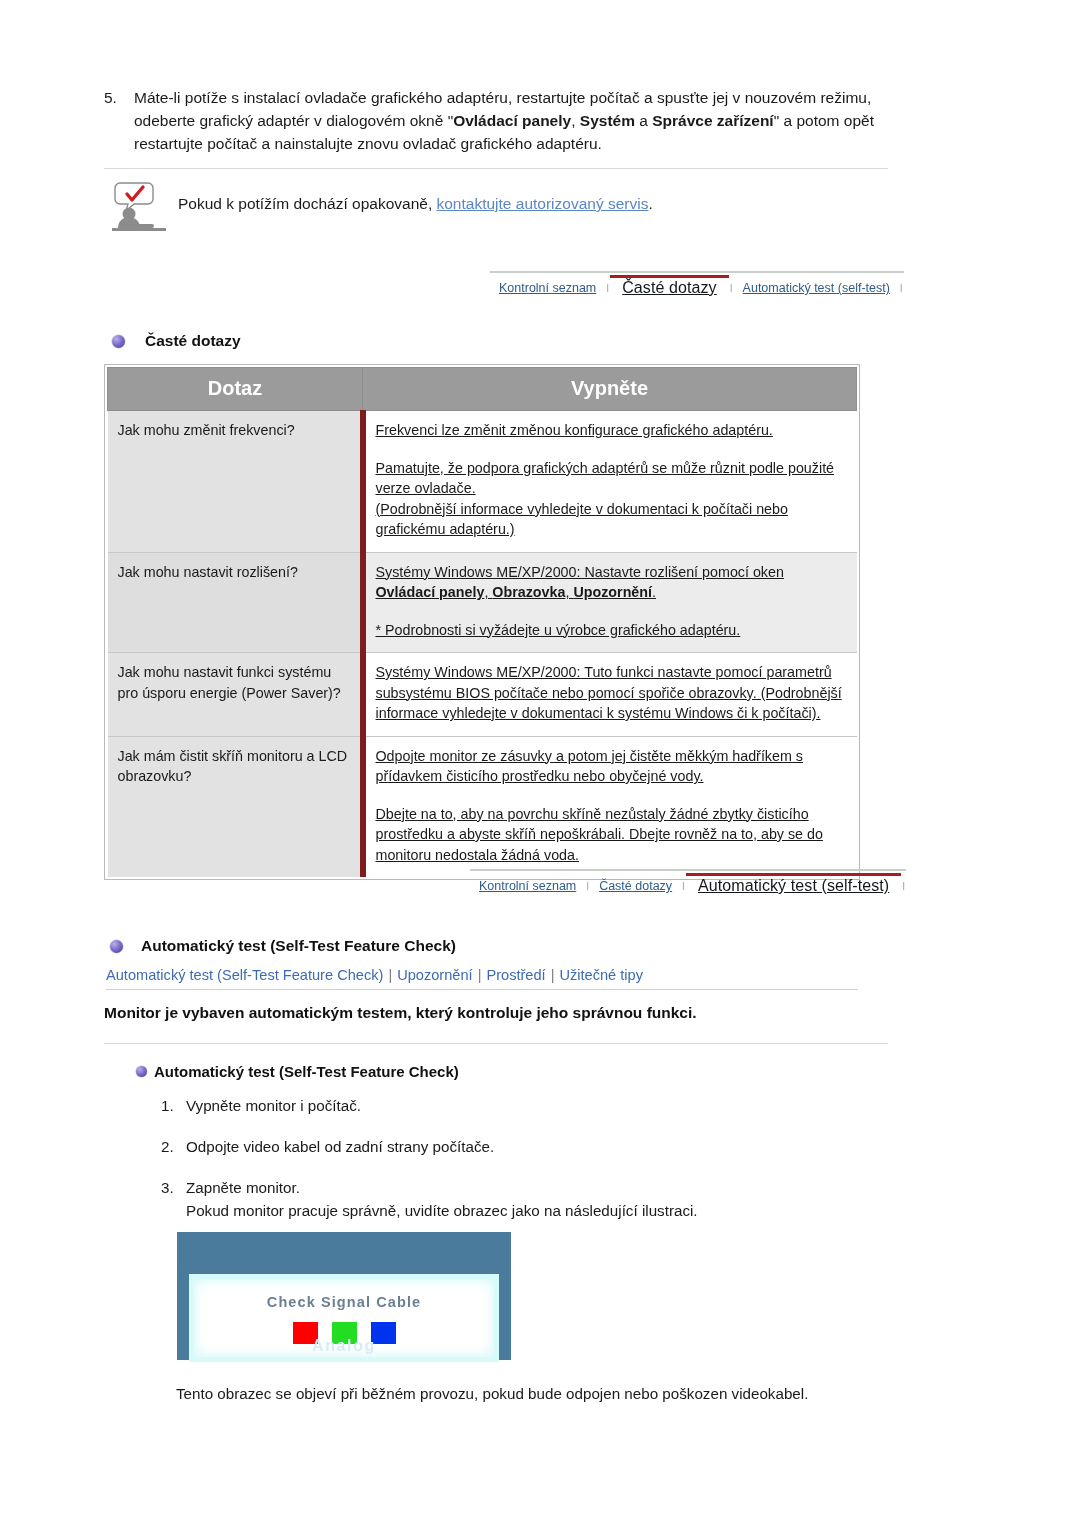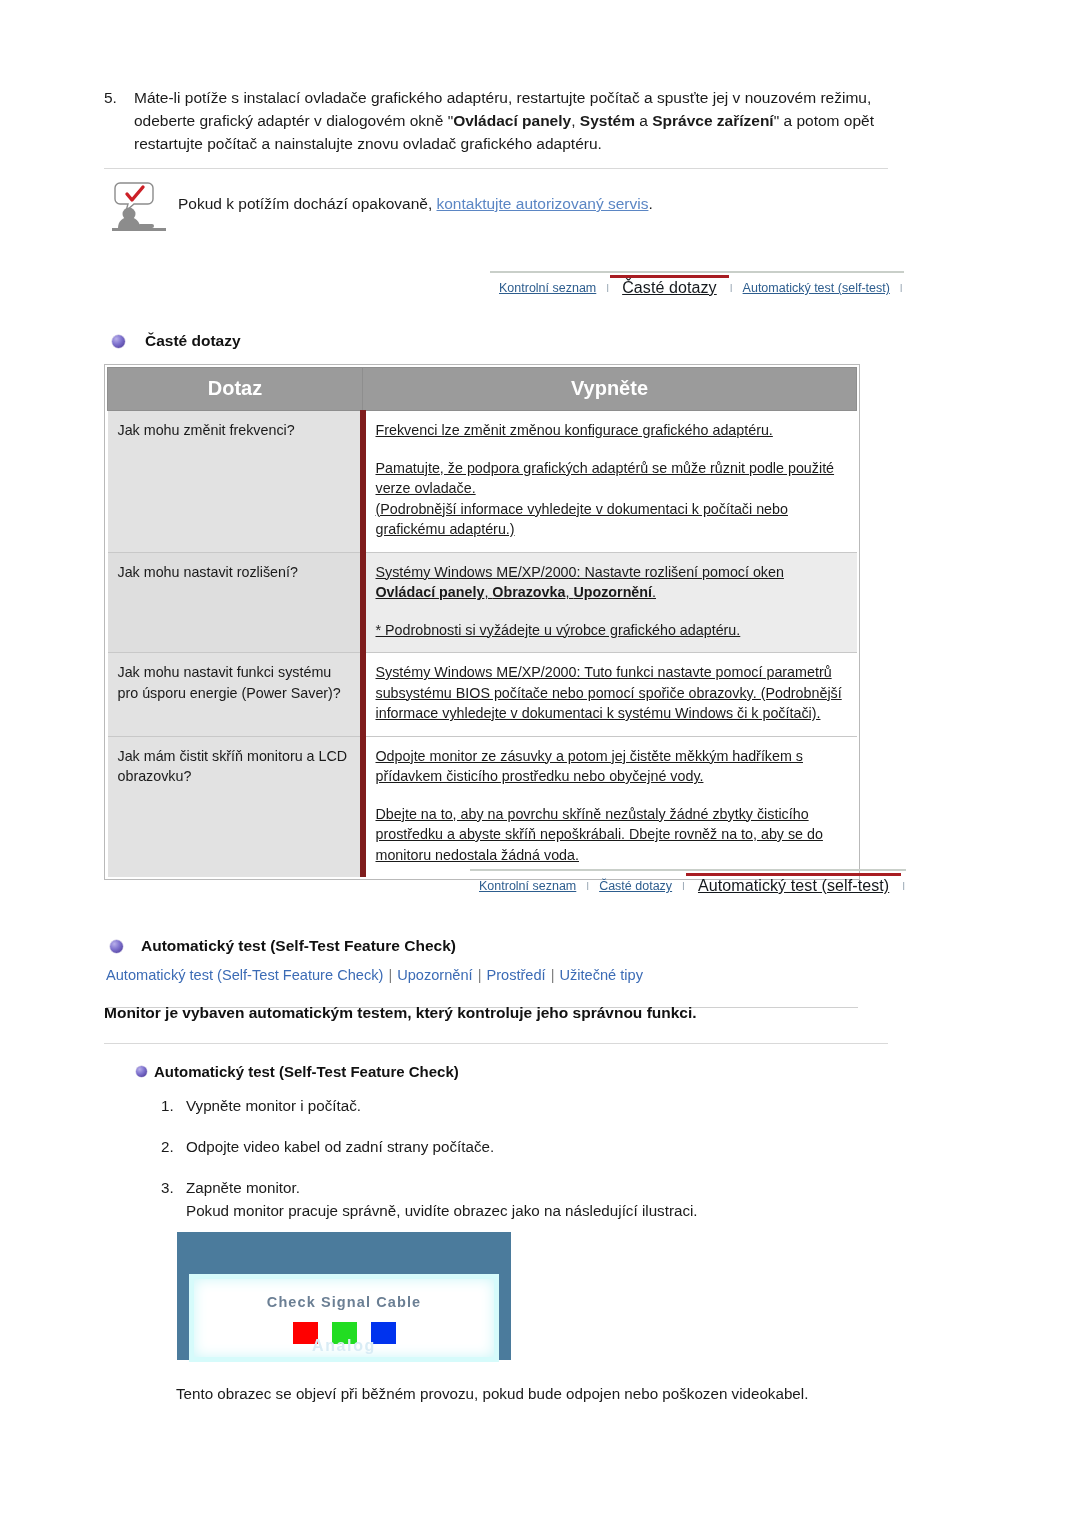--- a/index.html
+++ b/index.html
@@ -203,21 +203,21 @@
   table.faq b { font-weight: bold; }
 
   
   .subnav {
     position: absolute;
     left: 106px;
     top: 965px;
     width: 752px;
     font-size: 14.6px;
     color: #3b6bb5;
-    padding-bottom: 22px;
+    padding-bottom: 4px;
     border-bottom: 1px solid #d0d0d0;
     line-height: 20px;
   }
   .subnav .pipe { color: #7d7d7d; padding: 0 5px; }
   .subnav a { color: #3b6bb5; text-decoration: none; }
 
   .bold-note {
     position: absolute;
     left: 104px;
     top: 1004px;

